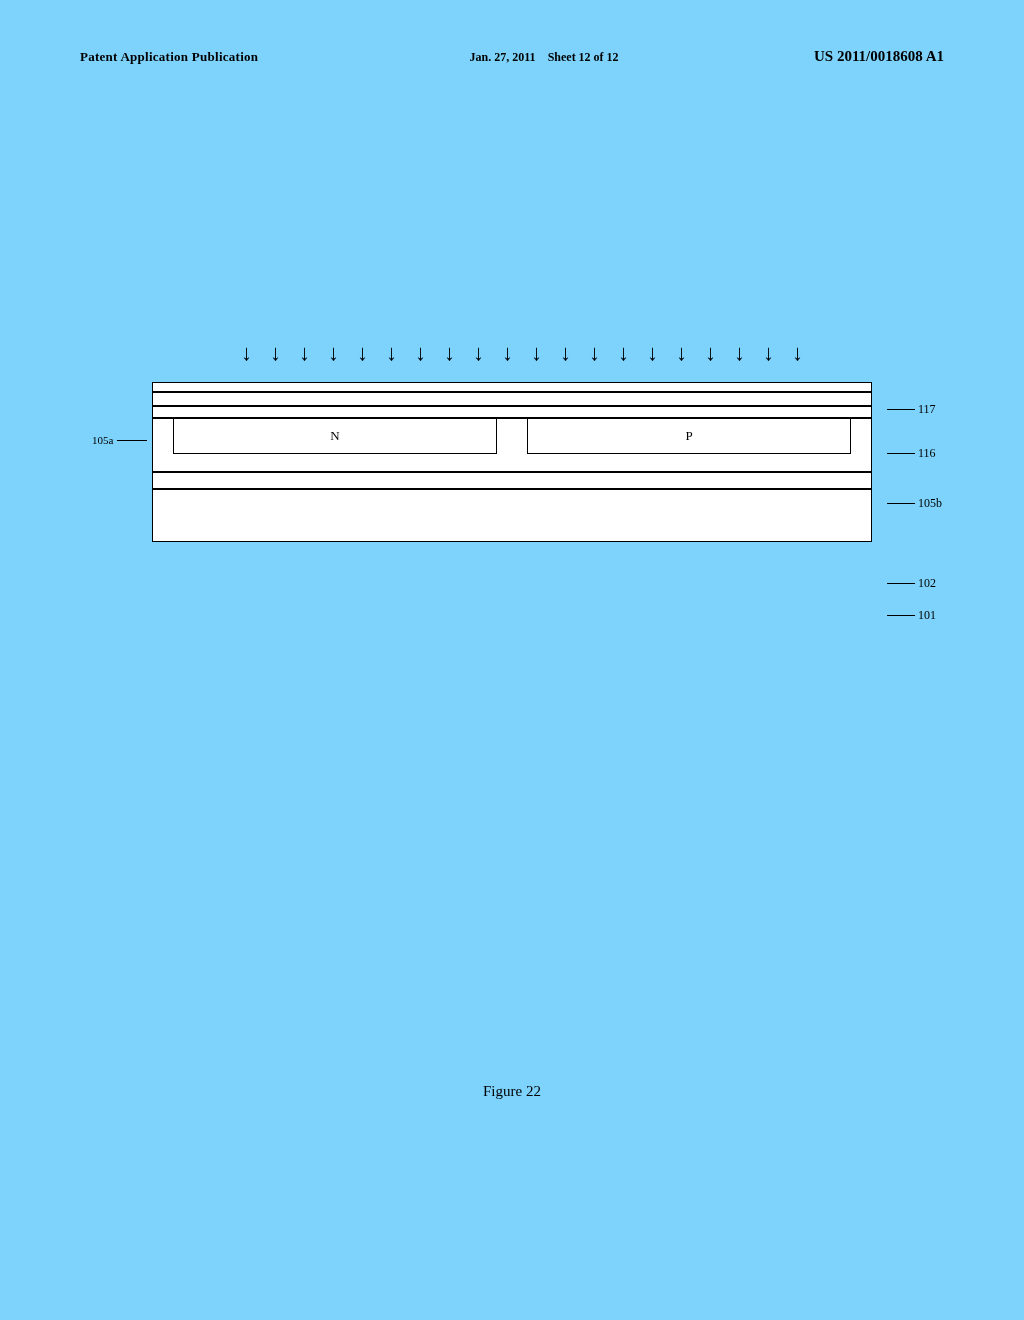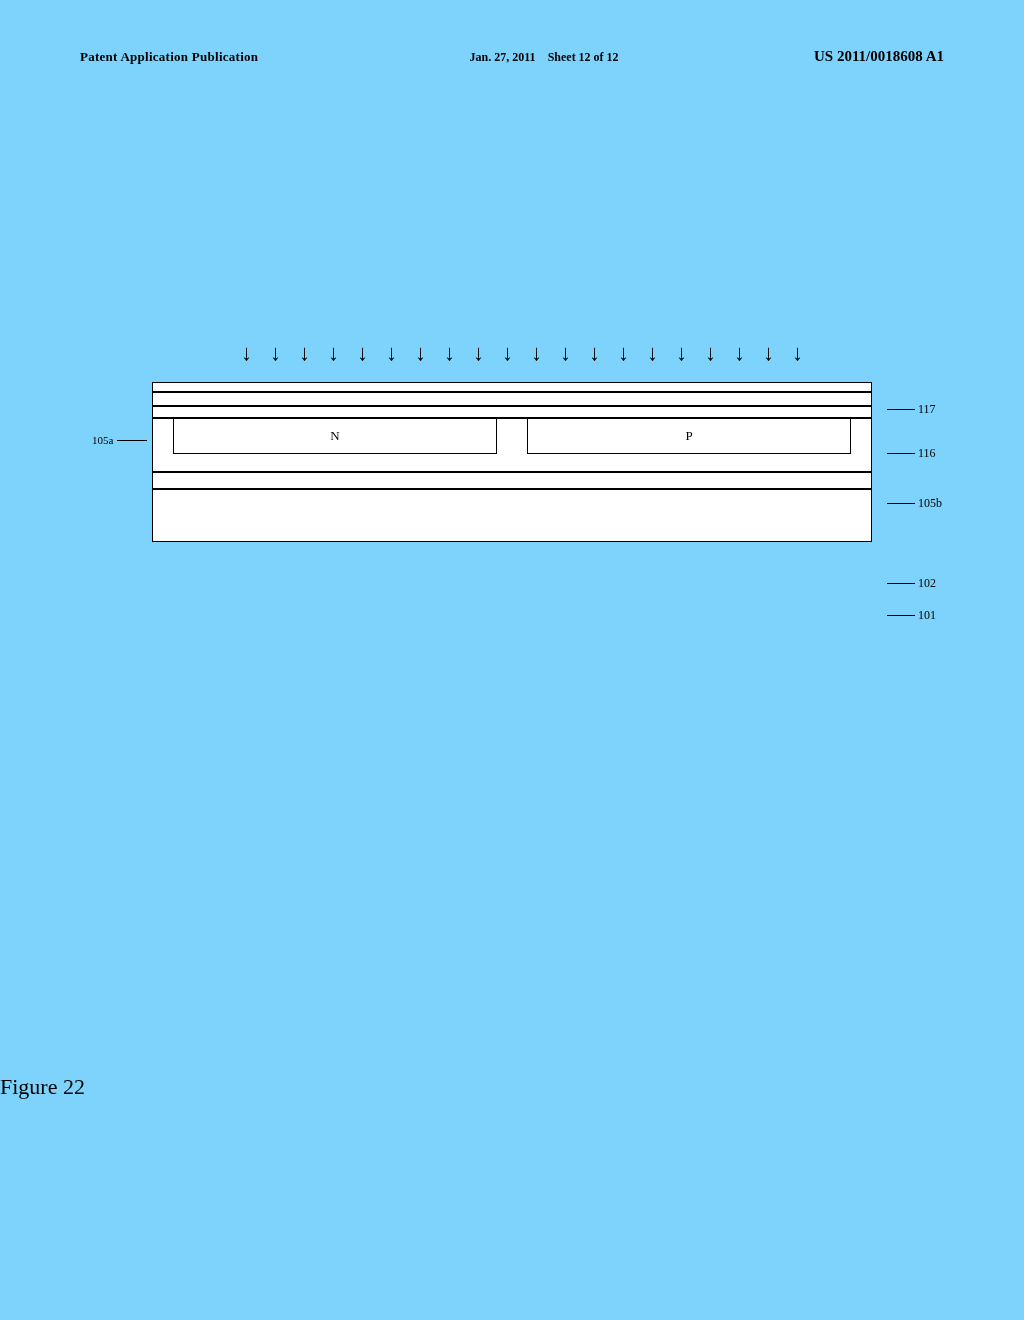--- a/index.html
+++ b/index.html
@@ -212,22 +212,22 @@
       height: 1.5px;
       background: #000;
     }
 
     
     .figure-caption {
       position: absolute;
       bottom: 220px;
       left: 0;
       right: 0;
-      text-align: left;
-      font-size: 22px;
+      text-align: center;
+      font-size: 15px;
     }
   </style>
 </head>
 <body>
 
 <div class="page">
 
   <div class="header">
     <div class="header-left">Patent Application Publication</div>
     <div class="header-center">

